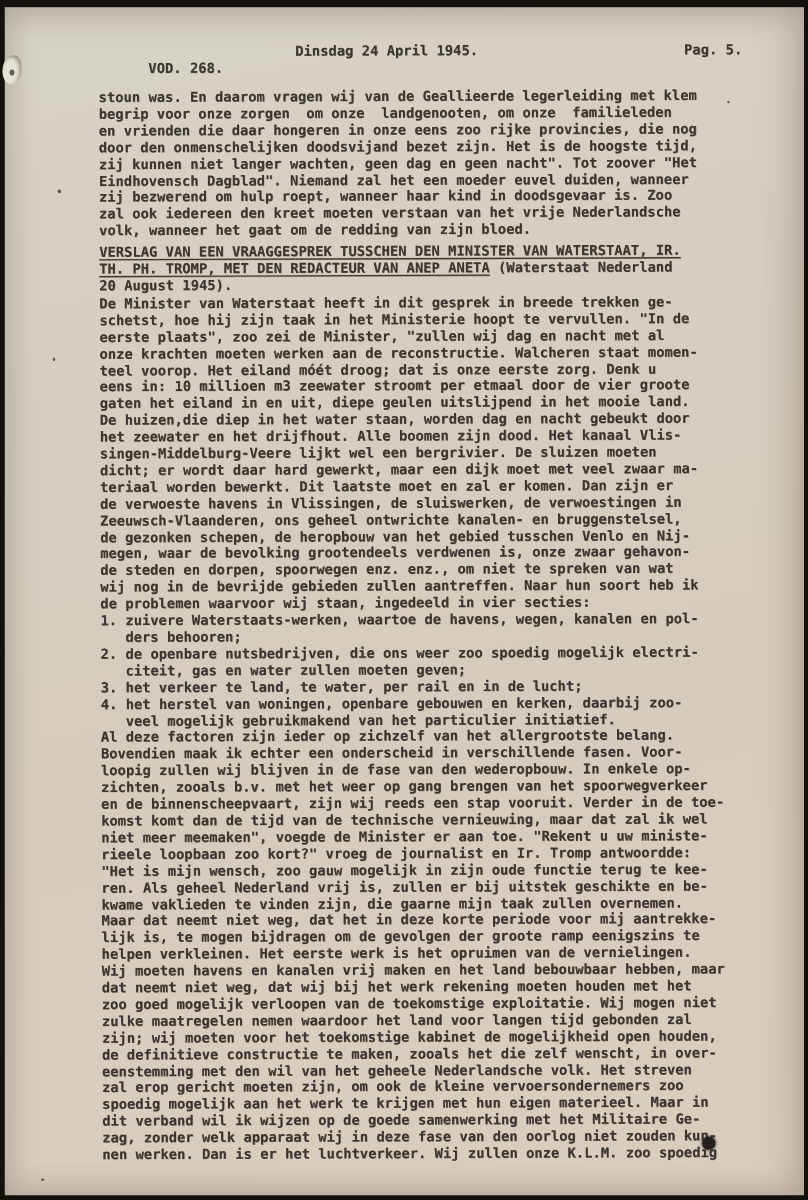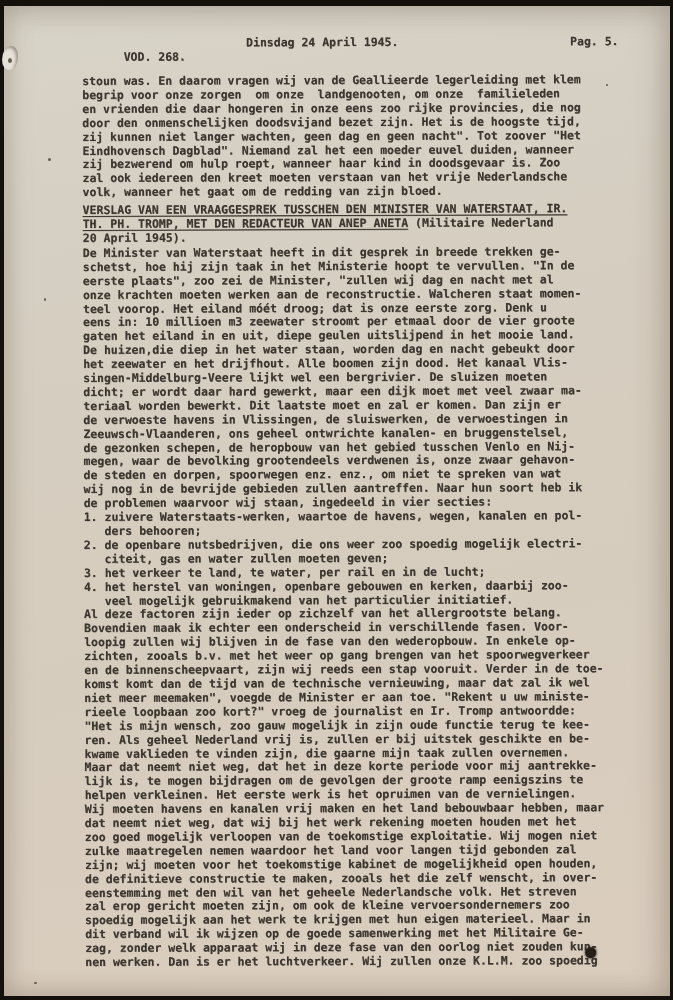--- a/index.html
+++ b/index.html
@@ -61,22 +61,22 @@
         <div>door den onmenschelijken doodsvijand bezet zijn. Het is de hoogste tijd,</div>
         <div>zij kunnen niet langer wachten, geen dag en geen nacht". Tot zoover "Het</div>
         <div>Eindhovensch Dagblad". Niemand zal het een moeder euvel duiden, wanneer</div>
         <div>zij bezwerend om hulp roept, wanneer haar kind in doodsgevaar is. Zoo</div>
         <div>zal ook iedereen den kreet moeten verstaan van het vrije Nederlandsche</div>
         <div>volk, wanneer het gaat om de redding van zijn bloed.</div>
       </div>
 
     <div class="block heading">
         <div><span class="u">VERSLAG VAN EEN VRAAGGESPREK TUSSCHEN DEN MINISTER VAN WATERSTAAT, IR.</span></div>
-        <div><span class="u">TH. PH. TROMP, MET DEN REDACTEUR VAN ANEP ANETA</span><span> (Militaire Nederland</span></div>
-        <div><span>20 April 1945).</span></div>
+        <div><span class="u">TH. PH. TROMP, MET DEN REDACTEUR VAN ANEP ANETA</span><span> (Waterstaat Nederland</span></div>
+        <div><span>20 August 1945).</span></div>
       </div>
 
     <div class="block body-block">
         <div>De Minister van Waterstaat heeft in dit gesprek in breede trekken ge-</div>
         <div>schetst, hoe hij zijn taak in het Ministerie hoopt te vervullen. "In de</div>
         <div>eerste plaats", zoo zei de Minister, "zullen wij dag en nacht met al</div>
         <div>onze krachten moeten werken aan de reconstructie. Walcheren staat momen-</div>
         <div>teel voorop. Het eiland móét droog; dat is onze eerste zorg. Denk u</div>
         <div>eens in: 10 millioen m3 zeewater stroomt per etmaal door de vier groote</div>
         <div>gaten het eiland in en uit, diepe geulen uitslijpend in het mooie land.</div>

